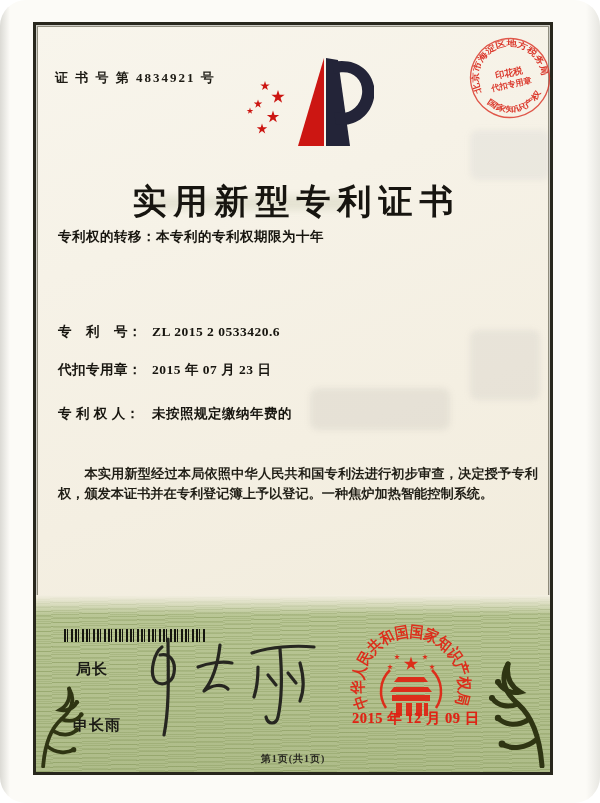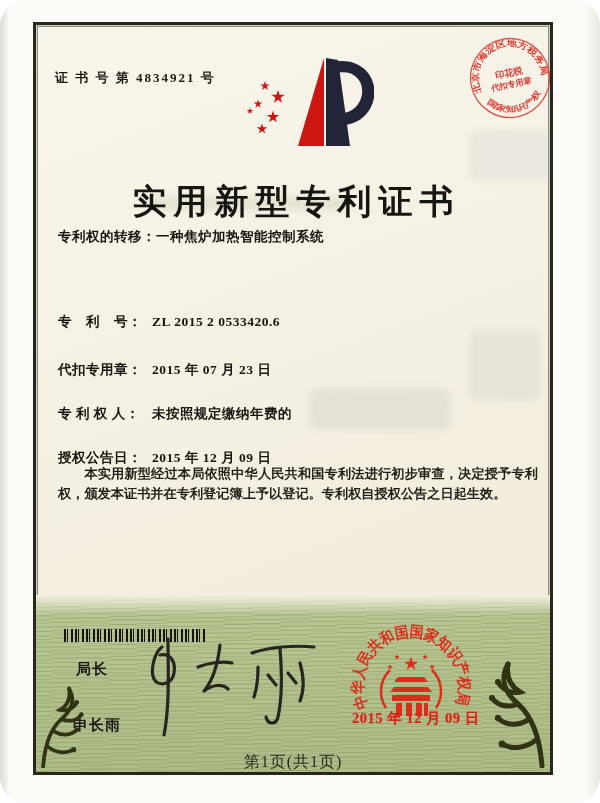--- a/index.html
+++ b/index.html
@@ -33,22 +33,22 @@
         repeating-linear-gradient(90deg,#15150f 0 2px,rgba(0,0,0,0) 2px 3px,#15150f 3px 4px,
         rgba(0,0,0,0) 4px 7px,#15150f 7px 9px,rgba(0,0,0,0) 9px 11px);}
   .director{font-family:"Liberation Sans","DejaVu Sans",sans-serif;font-weight:700;
         font-size:15px;color:#1c1c16;letter-spacing:1px;text-align:right;}
   .dtitle{left:40px;top:635px;}
   .dname{left:37px;top:691px;}
   .sig{left:92px;top:608px;width:205px;height:105px;}
   .seal{left:314px;top:599px;width:122px;height:122px;opacity:.93;}
   .sealdate{left:316px;top:684px;width:160px;font-size:14.5px;font-weight:700;color:#df2314;
         letter-spacing:.5px;white-space:nowrap;text-shadow:0 0 1px rgba(223,35,20,.4);}
-  .pageinfo{left:0;top:727px;width:100%;text-align:center;font-size:16px;letter-spacing:1px;
-        color:#2a2a22;font-weight:400;}
+  .pageinfo{left:0;top:727px;width:100%;text-align:center;font-size:10px;letter-spacing:1px;
+        color:#2a2a22;font-weight:700;}
   .stamp{left:432px;top:11px;width:84px;height:84px;transform:rotate(-12deg);opacity:.92;}
   .logo{left:196px;top:25px;width:142px;height:100px;}
   .fl{bottom:4px;}
   .fl-left{left:2px;width:50px;height:84px;transform:scaleX(-1);}
   .fl-right{right:2px;width:64px;height:110px;}
   .smudge{filter:blur(3px);border-radius:8px;}
   .s1{left:114px;top:171px;width:200px;height:14px;background:rgba(130,140,90,.14);}
   .s2{left:274px;top:363px;width:140px;height:42px;background:rgba(110,110,110,.10);}
   .s3{left:434px;top:305px;width:70px;height:70px;background:rgba(110,115,120,.09);}
   .s4{left:434px;top:105px;width:80px;height:50px;background:rgba(100,110,140,.07);}
@@ -99,37 +99,34 @@
       <text font-size="7.5" font-weight="700" fill="#d92b1e">
         <textPath href="#taxBot" textLength="72" lengthAdjust="spacingAndGlyphs">国家知识产权局</textPath>
       </text>
       <text x="41" y="39" font-size="9" font-weight="700" fill="#d92b1e" text-anchor="middle">印花税</text>
       <text x="41" y="50" font-size="8" font-weight="700" fill="#d92b1e" text-anchor="middle">代扣专用章</text>
     </svg>
 
     <div class="abs title">实用新型专利证书</div>
 
     <div class="abs row" style="top:203px">
-      <span class="lbl">专利权的转移：</span><span>一种焦炉加热智能控制系统</span>
-    </div>
-    <div class="abs row" style="top:288px">
+      <span class="lbl">专利权的转移：</span><span>本专利的专利权期限为十年</span>
+    </div>
+    <div class="abs row" style="top:298px">
       <span class="lbl">专　利　号：</span><span>ZL 2015 2 0533420.6</span>
     </div>
     <div class="abs row" style="top:336px">
       <span class="lbl">代扣专用章：</span><span>2015 年 07 月 23 日</span>
     </div>
     <div class="abs row" style="top:380px">
       <span class="lbl">专 利 权 人：</span><span>未按照规定缴纳年费的</span>
     </div>
-    <div class="abs row" style="top:424px">
-      <span class="lbl">授权公告日：</span><span>2015 年 12 月 09 日</span>
-    </div>
 
     <div class="abs paras">
-      <p>本实用新型经过本局依照中华人民共和国专利法进行初步审查，决定授予专利权，颁发本证书并在专利登记簿上予以登记。专利权自授权公告之日起生效。</p>
+      <p>本实用新型经过本局依照中华人民共和国专利法进行初步审查，决定授予专利权，颁发本证书并在专利登记簿上予以登记。一种焦炉加热智能控制系统。</p>
     </div>
 
     <div class="abs band"></div>
     <div class="abs bandfade"></div>
 
     <div class="abs barcode"></div>
 
     <div class="abs director dtitle">局长</div>
     <div class="abs director dname">申长雨</div>
 

